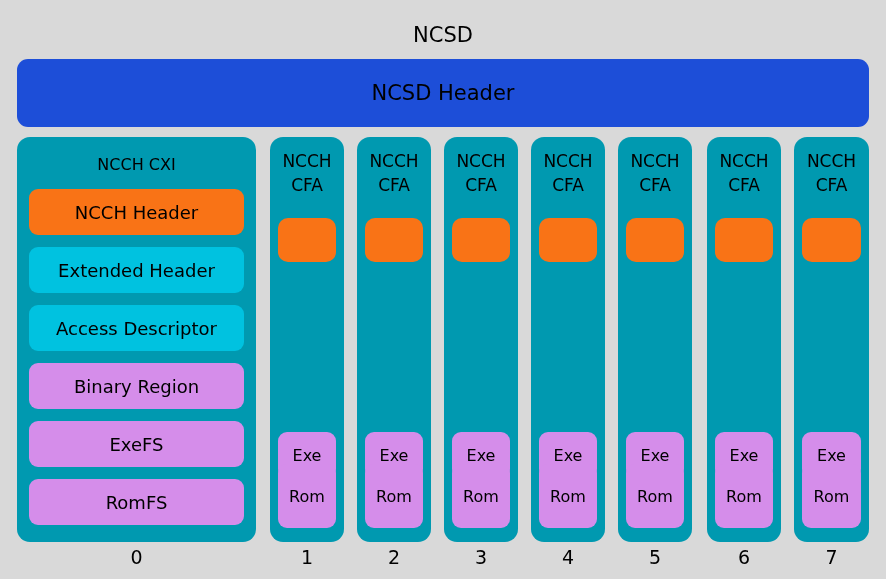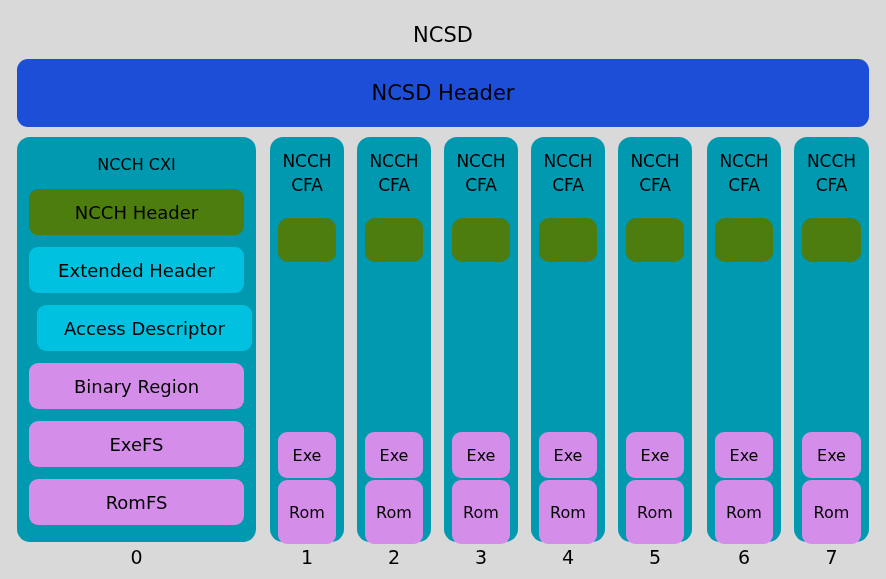--- a/index.html
+++ b/index.html
@@ -96,48 +96,48 @@
   .region {
     position: absolute;
     display: flex;
     align-items: center;
     justify-content: center;
     border-radius: 9px;
     color: #000;
     box-sizing: border-box;
     text-align: center;
   }
-  .region.cyan-light { background: #4d7c0f; }
+  .region.cyan-light { background: #f97316; }
   .region.cyan-deep  { background: #00c2e0; }
   .region.purple     { background: #d58dea; }
 
   
   .column.cxi .region {
     left: 12px;
     width: 215px;
     height: 46px;
     font-size: 18px;
   }
   .cxi-r0 { top: 52px; }
   .cxi-r1 { top: 110px; }
-  .cxi-r2 { top: 168px; margin-left: 8px; }
+  .cxi-r2 { top: 168px; }
   .cxi-r3 { top: 226px; }
   .cxi-r4 { top: 284px; }
   .cxi-r5 { top: 342px; }
 
   
   .column.cfa .region {
     left: 8px;
     right: 8px;
     width: auto;
     font-size: 16px;
   }
   .cfa-hdr { top: 81px; height: 44px; border-radius: 10px; }
   .cfa-exe { top: 283px; height: 46px; margin-top: 12px; }
-  .cfa-rom { top: 343px; height: 64px; }
+  .cfa-rom { top: 327px; height: 64px; }
 
   
   .indices {
     position: absolute;
     left: 17px;
     top: 544px;
     width: 852px;
     height: 30px;
   }
   .index-label {

